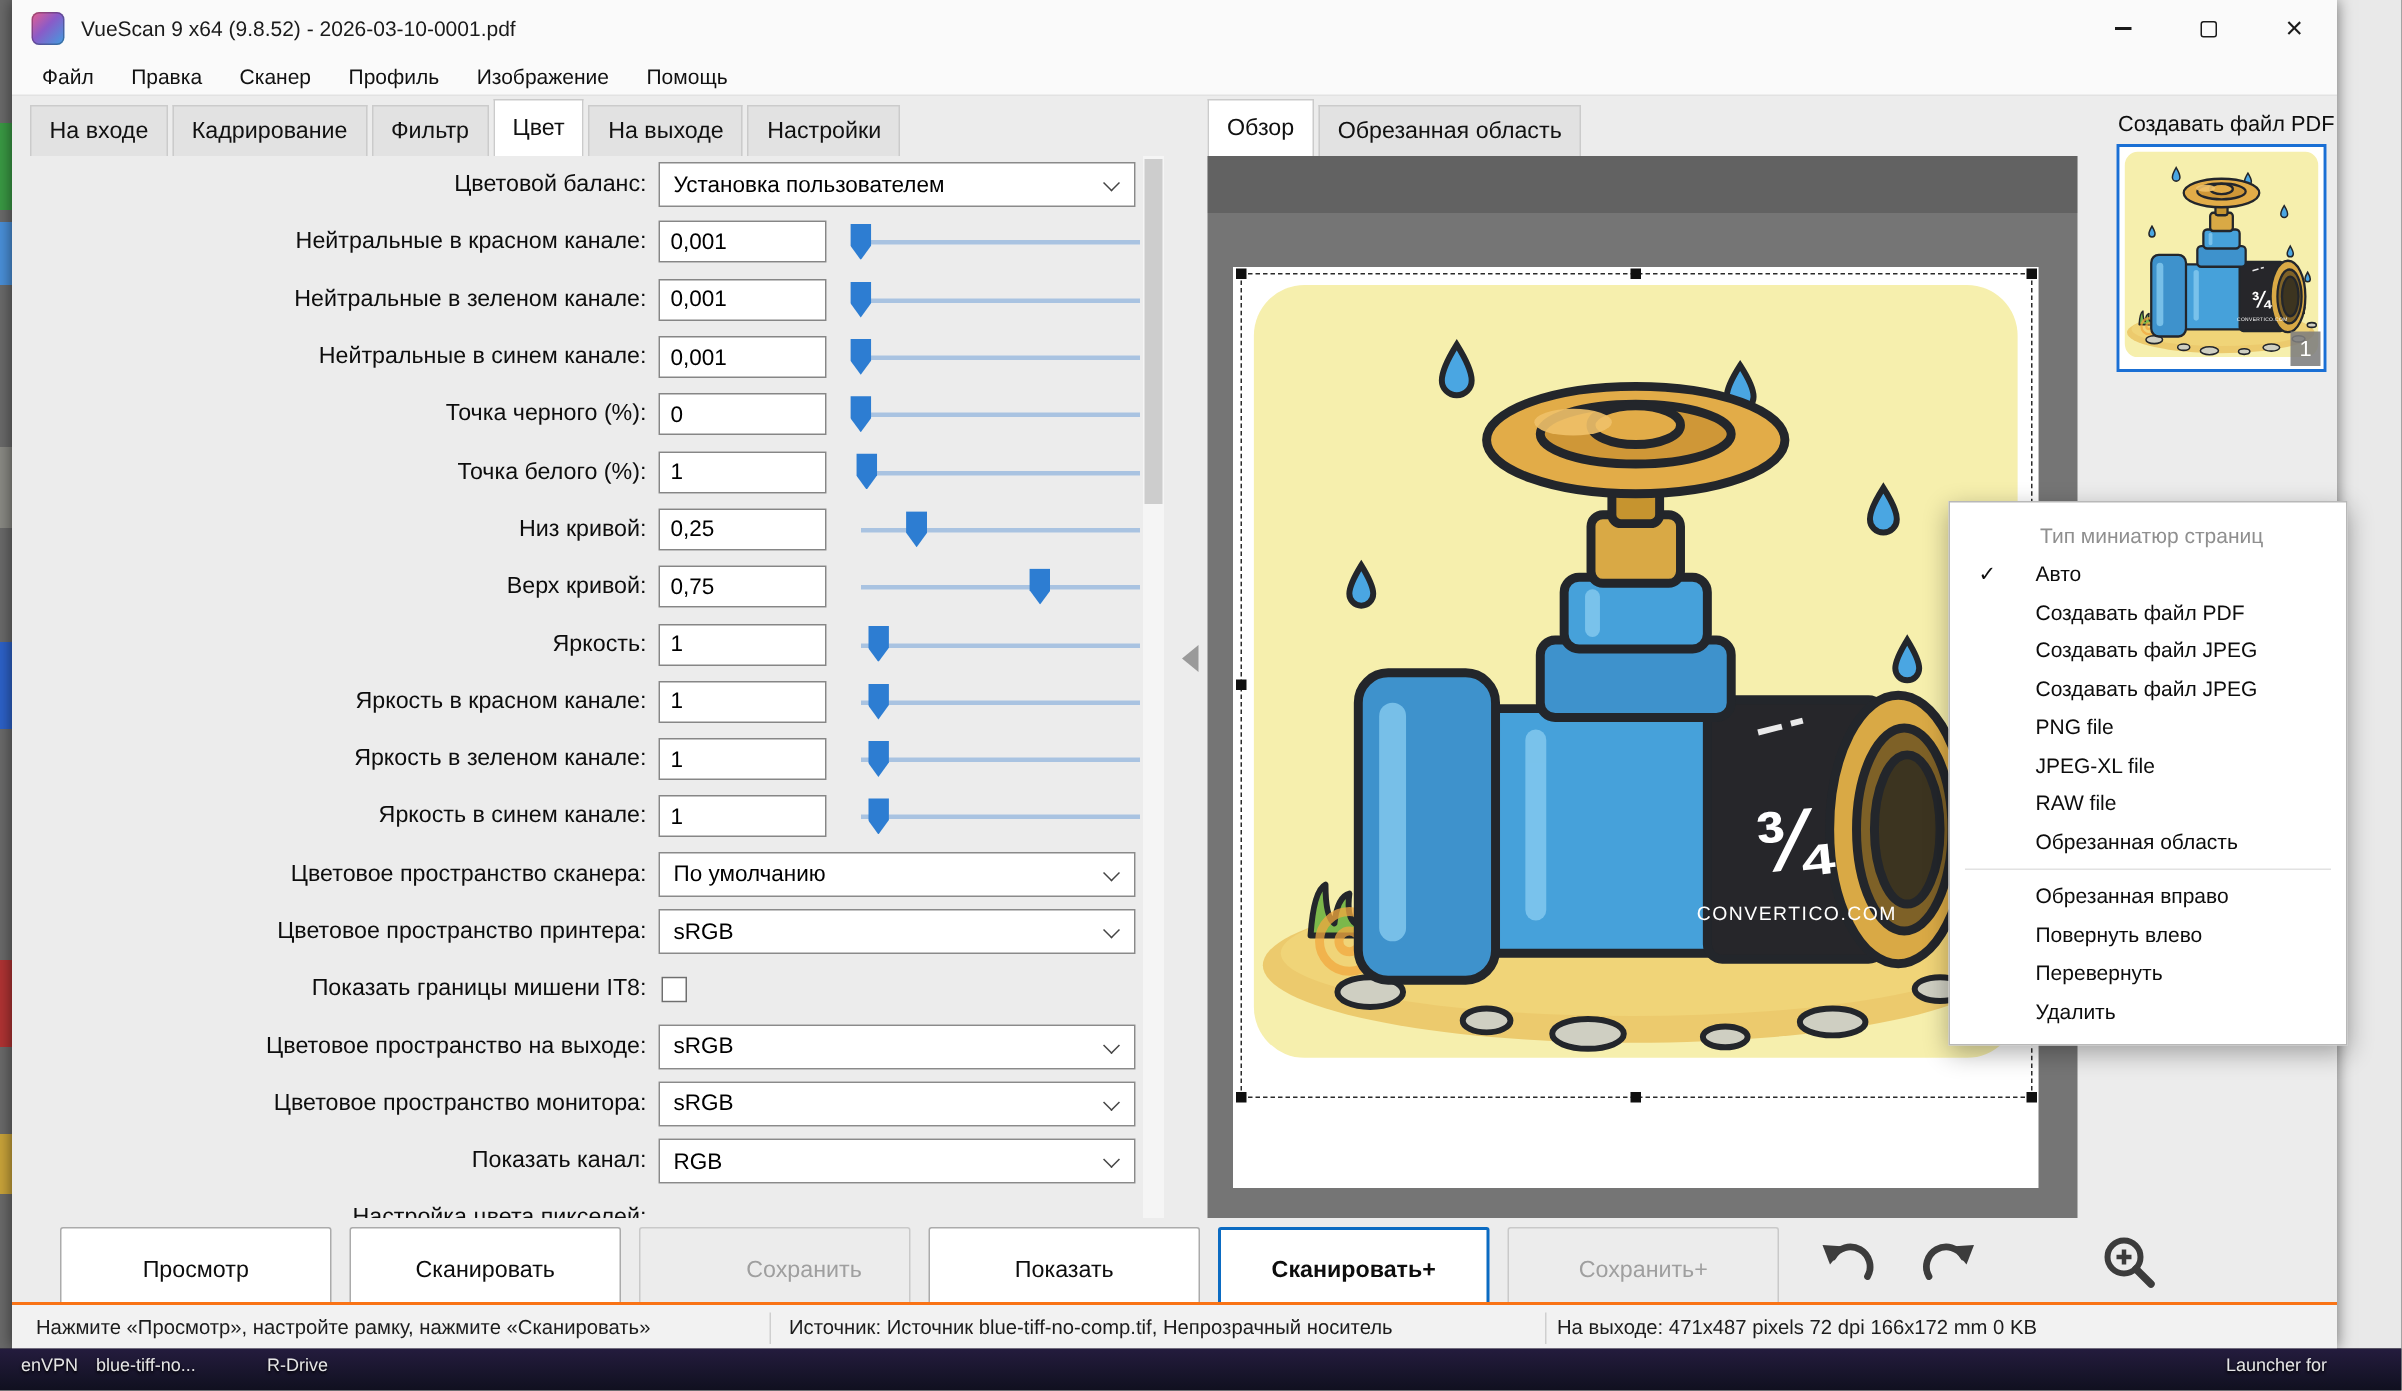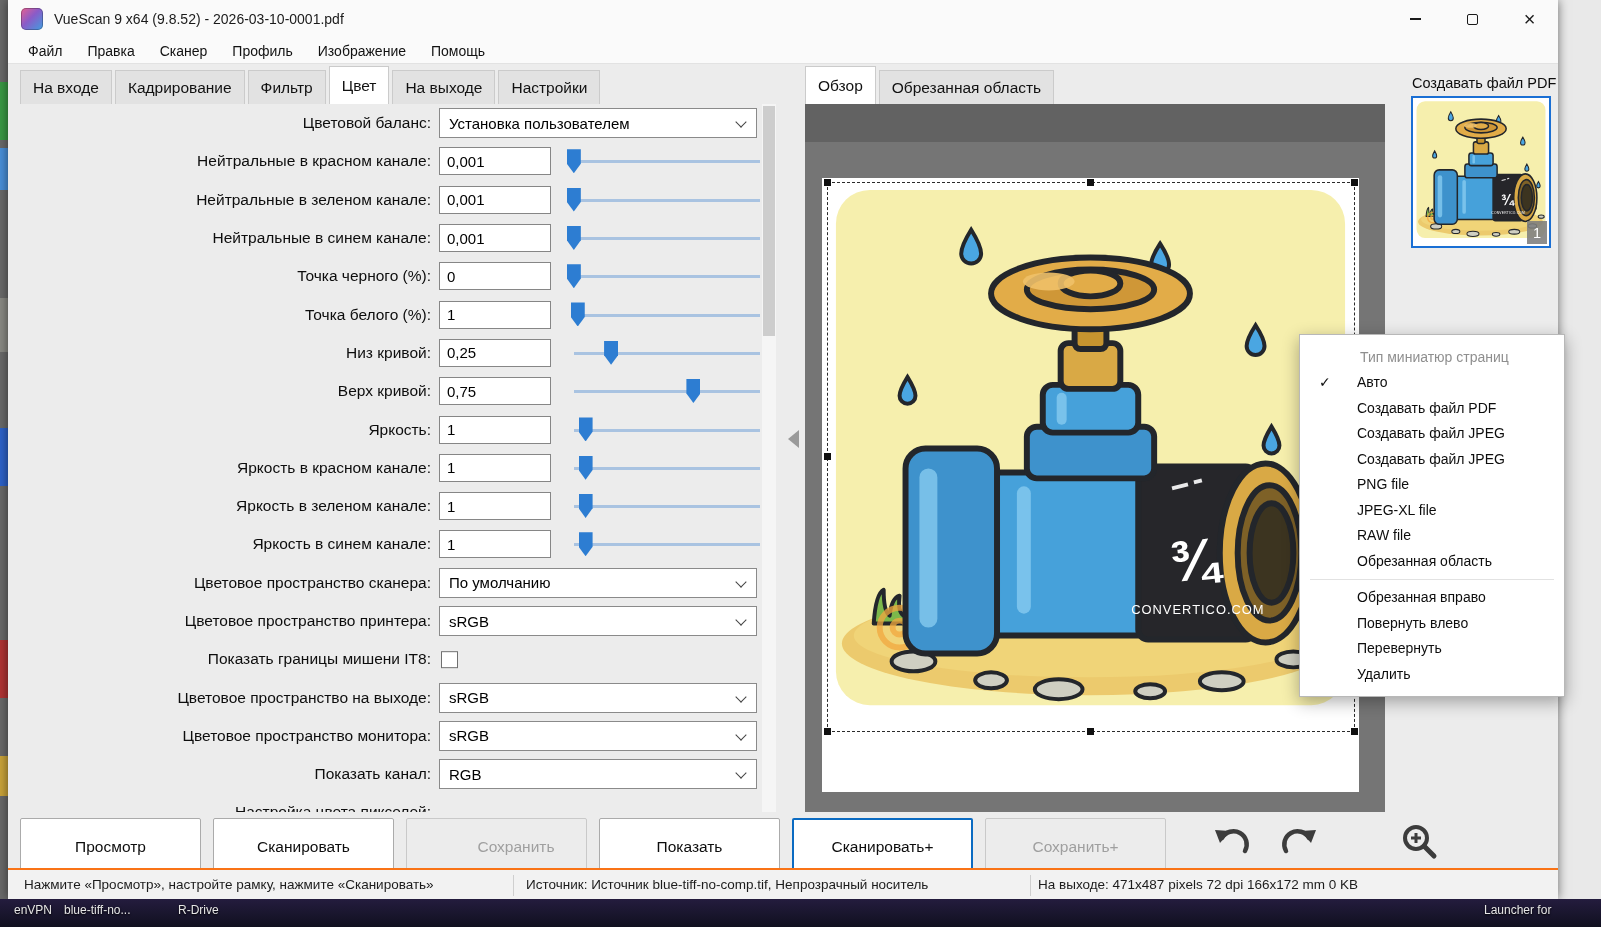--- a/index.html
+++ b/index.html
@@ -86,24 +86,24 @@
   .ctx { position:absolute; left:1291px; top:334px; width:266px; background:#fff; border:1px solid #b8b8b8;
     box-shadow:0 5px 16px rgba(0,0,0,.32); padding:9px 0; font-size:14px; z-index:60; }
   .ctx .hdr { height:26px; line-height:26px; padding-left:60px; color:#8f8f8f; }
   .ctx .itm { height:25.5px; line-height:25.5px; padding-left:57px; color:#0d0d0d; position:relative; }
   .ctx .itm .chk { position:absolute; left:19px; top:0; color:#0d0d0d; }
   .ctx .sep { height:1px; background:#e2e2e2; margin:5px 10px; }
 
   
   .actions { position:absolute; left:0; top:816px; width:100%; height:52px; }
   .abtn { position:absolute; top:2px; height:58px; width:181px; background:#fff; border:1px solid #ababab;
-    border-radius:2px; font-size:15.5px; color:#0d0d0d; display:flex; align-items:center; justify-content:center; }
+    border-radius:2px; font-size:15.5px; color:#0d0d0d; display:flex; align-items:center; justify-content:center;margin-left:20px; }
   .abtn.disabled { background:#ececec; color:#9f9f9f; border-color:#c9c9c9; }
   .abtn.default { border:2px solid #0b6bc2; }
-  .b0{left:12px;} .b1{left:205px;} .b2{left:398px;padding-left:39px;} .b3{left:591px;} .b4{left:784px;} .b5{left:977px;}
+  .b0{left:12px;} .b1{left:205px;} .b2{left:398px;padding-left:39px;} .b3{left:591px;} .b4{left:784px;font-weight:bold;} .b5{left:977px;}
   .toolbtn { position:absolute; top:5px; width:46px; height:40px; }
   .toolbtn svg { width:100%; height:100%; }
   .t-rl{left:1203px;} .t-rr{left:1266px;} .t-zm{left:1388px;}
 
   
   .statusbar { position:absolute; left:0; top:868px; width:100%; height:31px; background:#f2f2f2;
     border-top:2px solid #f97316; font-size:13.5px; color:#1c1c1c; }
   .status-sec { position:absolute; top:0; height:100%; display:flex; align-items:center; white-space:nowrap; }
   .s0{left:16px;} .s1{left:518px;} .s2{left:1030px;}
   .status-div { position:absolute; top:5px; height:21px; width:1px; background:#cfcfcf; }

